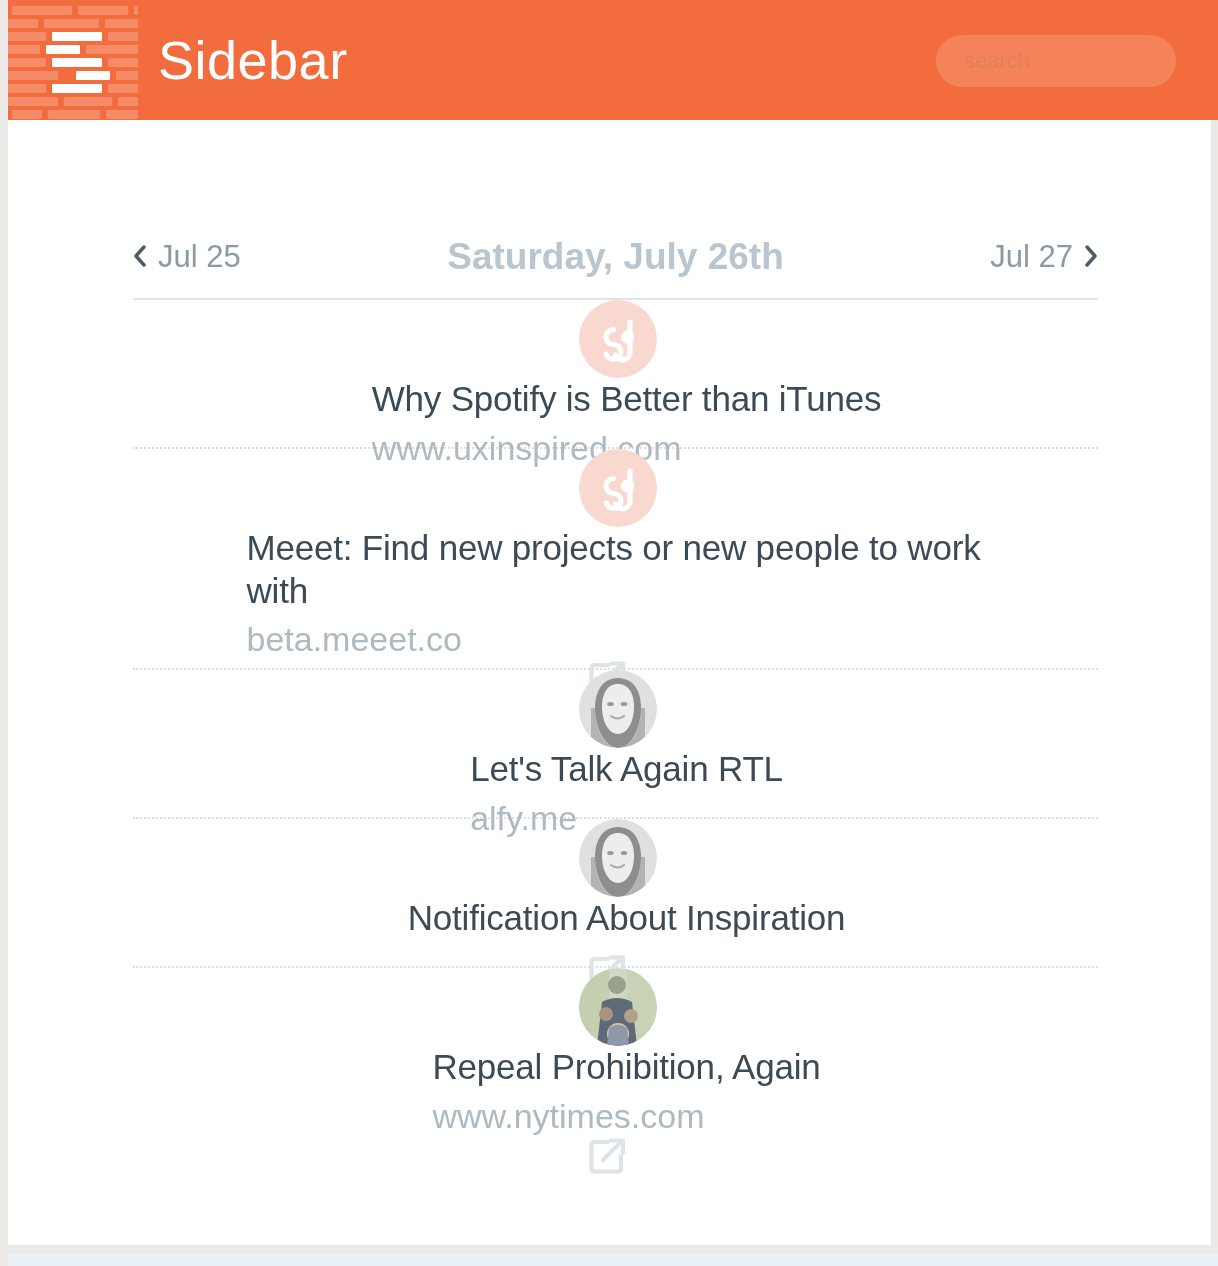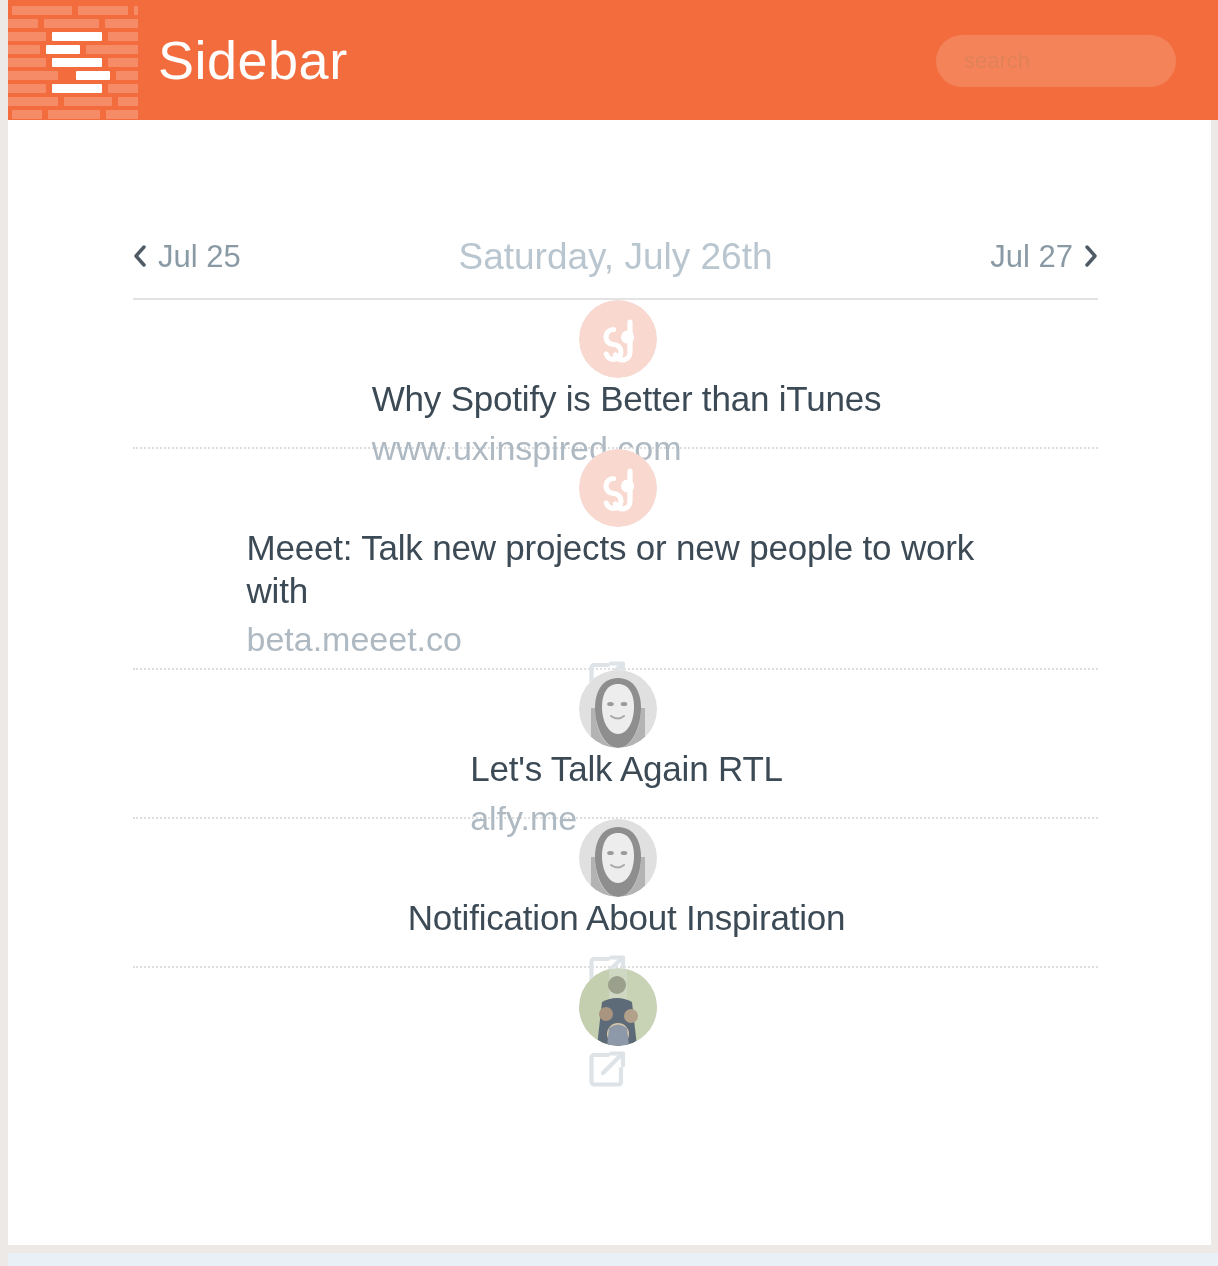--- a/index.html
+++ b/index.html
@@ -127,21 +127,21 @@
     font-weight: 300;
     color: #8a9aa5;
     line-height: 1;
     white-space: nowrap;
   }
   .date-current {
     position: absolute;
     left: 50%;
     transform: translateX(-50%);
     font-size: 37px;
-    font-weight: 400;
+    font-weight: 700;
     color: #b9c6cf;
     line-height: 1;
     white-space: nowrap;
   }
 
   .header-rule {
     position: absolute;
     left: 125px;
     top: 178px;
     width: 965px;
@@ -333,21 +333,21 @@
           <svg viewBox="0 0 78 78" xmlns="http://www.w3.org/2000/svg">
             <circle cx="39" cy="39" r="39" fill="#f8d8cf"></circle>
             <g fill="none" stroke="#ffffff" stroke-width="5.2" stroke-linecap="round">
               <path d="M34.5 29.5 a7.5 7.5 0 1 0 0 15 a7.5 7.5 0 1 1 0 15 a7.5 7.5 0 0 1 -7.2 -5.4"></path>
               <path d="M51 22 v30.5 a7.5 7.5 0 0 1 -14.6 2.4"></path>
               <circle cx="48.6" cy="37" r="6.6" fill="#ffffff" stroke="none"></circle>
             </g>
           </svg>
         </div>
         <div class="item-body">
-          <div class="item-title narrow">Meeet: Talk new projects or new people to work with</div>
+          <div class="item-title narrow">Meeet: Find new projects or new people to work with</div>
           <div class="item-url">beta.meeet.co</div>
         </div>
         <div class="open-link">
           <svg viewBox="0 0 46 46" fill="none" xmlns="http://www.w3.org/2000/svg">
             <path d="M24 9 H10 a2.5 2.5 0 0 0 -2.5 2.5 V36 a2.5 2.5 0 0 0 2.5 2.5 H34.5 a2.5 2.5 0 0 0 2.5 -2.5 V23" stroke="currentColor" stroke-width="4.2" stroke-linecap="round" stroke-linejoin="round"></path>
             <path d="M19 27 L38 8" stroke="currentColor" stroke-width="4.2" stroke-linecap="round"></path>
             <path d="M27 7.5 H39 V19.5" stroke="currentColor" stroke-width="4.2" stroke-linecap="round" stroke-linejoin="round"></path>
           </svg>
         </div>
       </div>
@@ -429,20 +429,24 @@
               <path d="M48 0 h30 v78 h-30 z" fill="#c8d3b6"></path>
               <circle cx="38" cy="17" r="9" fill="#9aa08c"></circle>
               <path d="M23 34 q15 -8 30 0 l5 44 h-40 z" fill="#5d6a78"></path>
               <circle cx="27" cy="46" r="7" fill="#a9957f"></circle>
               <circle cx="52" cy="48" r="7" fill="#b3a08a"></circle>
               <circle cx="39" cy="66" r="11" fill="#d9c7a8"></circle>
               <path d="M30 60 q9 -7 18 0 l2 18 h-22 z" fill="#8d99a8"></path>
             </g>
           </svg>
         </div>
+        <div class="item-body">
+          <div class="item-title">Repeal Prohibition, Again</div>
+          <div class="item-url">www.nytimes.com</div>
+        </div>
         <div class="open-link">
           <svg viewBox="0 0 46 46" fill="none" xmlns="http://www.w3.org/2000/svg">
             <path d="M24 9 H10 a2.5 2.5 0 0 0 -2.5 2.5 V36 a2.5 2.5 0 0 0 2.5 2.5 H34.5 a2.5 2.5 0 0 0 2.5 -2.5 V23" stroke="currentColor" stroke-width="4.2" stroke-linecap="round" stroke-linejoin="round"></path>
             <path d="M19 27 L38 8" stroke="currentColor" stroke-width="4.2" stroke-linecap="round"></path>
             <path d="M27 7.5 H39 V19.5" stroke="currentColor" stroke-width="4.2" stroke-linecap="round" stroke-linejoin="round"></path>
           </svg>
         </div>
       </div>
 
     </div>

